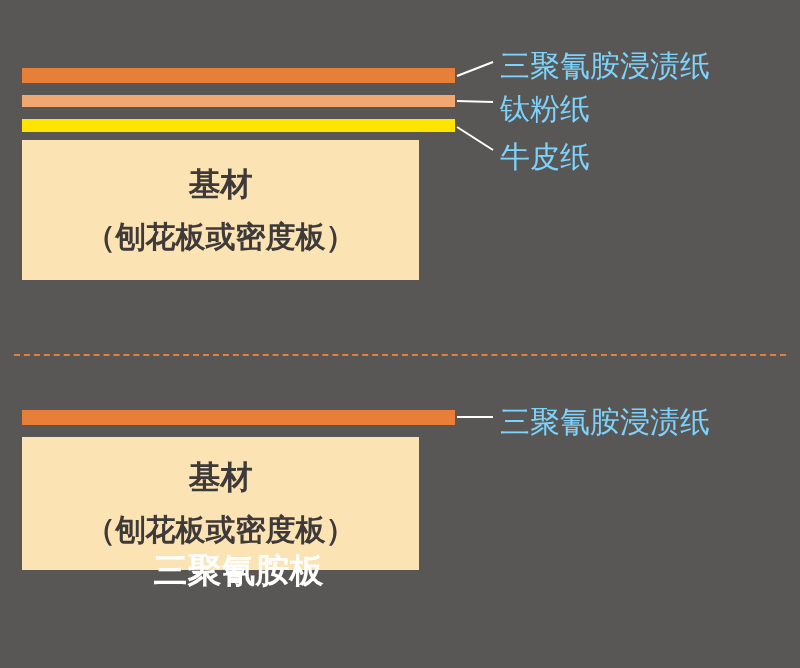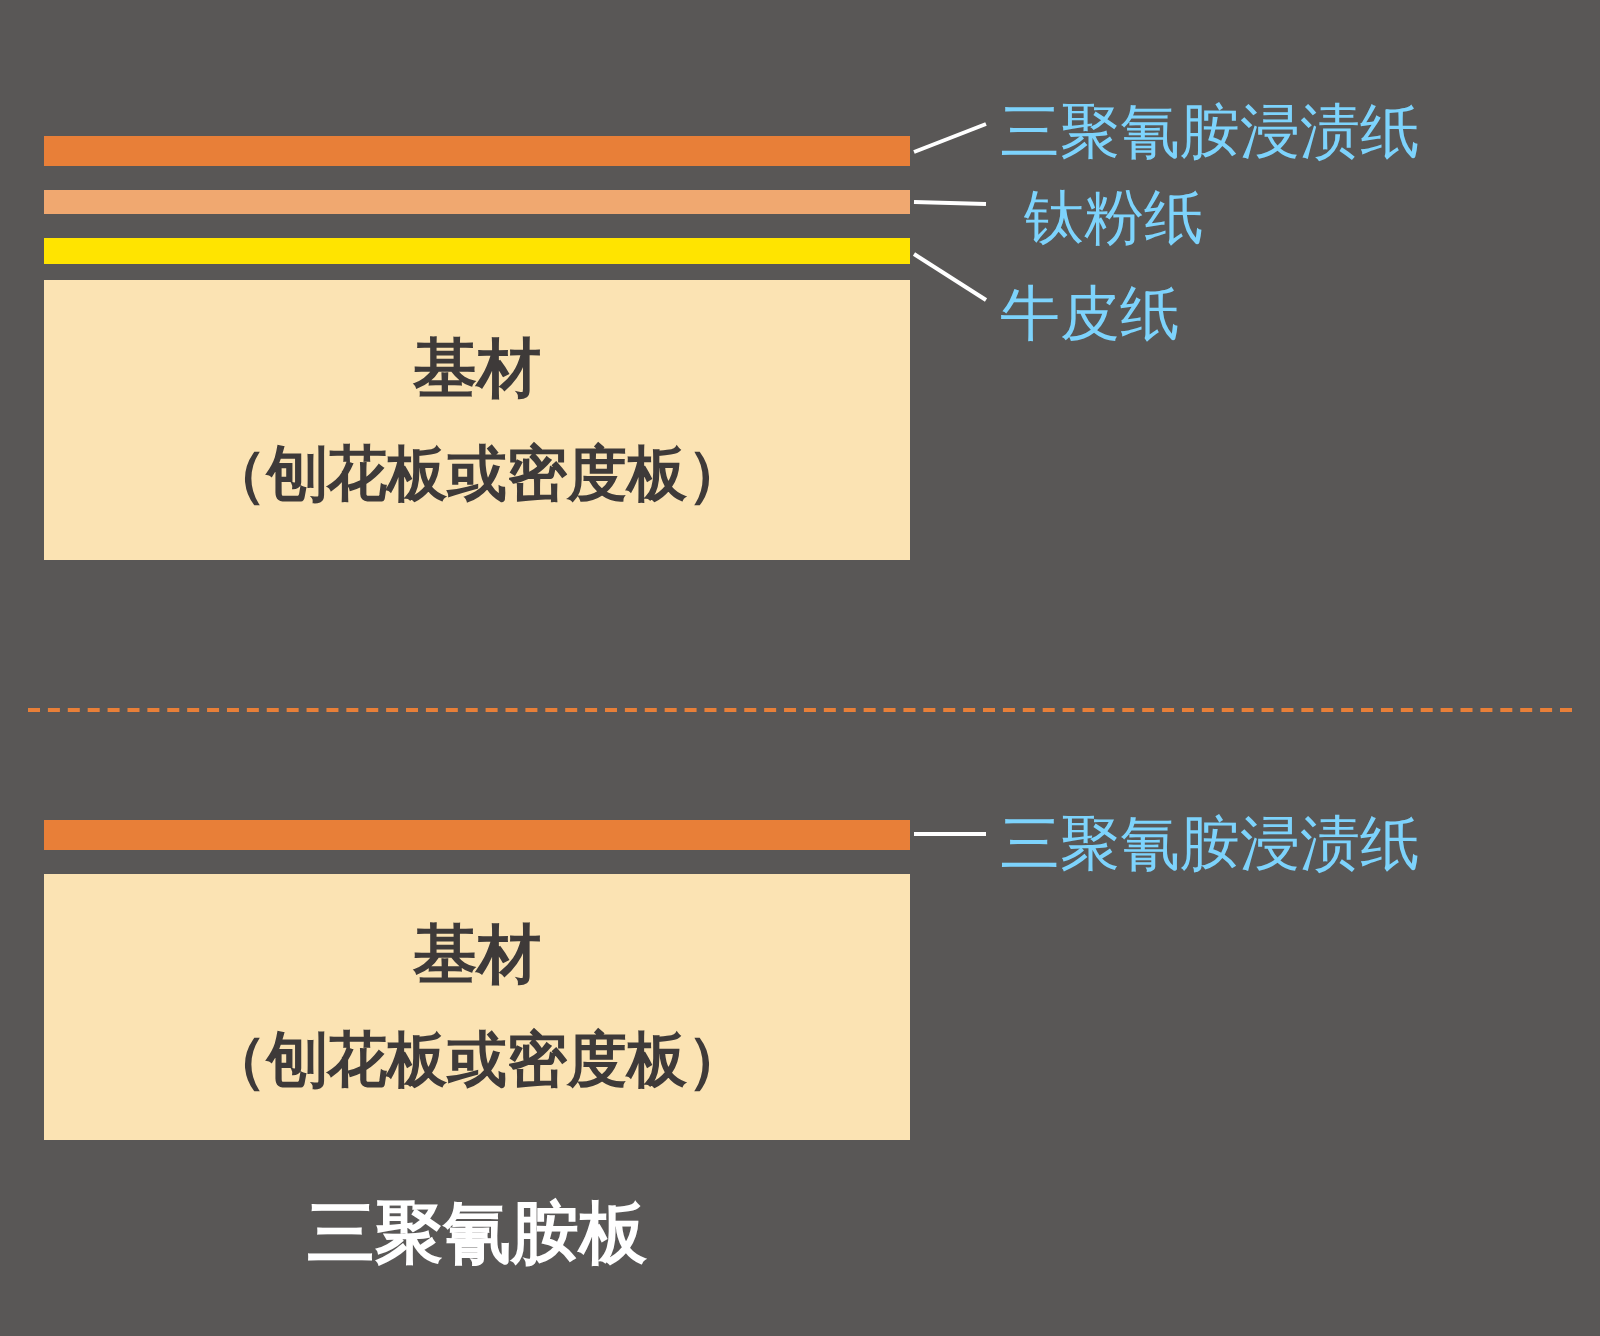--- a/index.html
+++ b/index.html
@@ -16,21 +16,21 @@
     left:22px;
     width:433px;
   }
   .bar-top-1{top:68px;height:15px;}
   .bar-top-2{top:95px;height:12px;}
   .bar-top-3{top:119px;height:13px;}
   .bar-bottom-1{top:410px;height:15px;}
   .substrate{
     position:absolute;
     left:22px;
-    width:433px;
+    width:397px;
     display:flex;
     flex-direction:column;
     align-items:center;
     justify-content:center;
     gap:10px;
     color:#3e3a39;
   }
   .substrate-top{top:140px;height:140px;}
   .substrate-bottom{top:437px;height:133px;}
   .substrate .line1{font-size:32px;font-weight:600;}
@@ -39,30 +39,30 @@
     position:absolute;
     left:22px;
     width:433px;
     text-align:center;
     color:#ffffff;
     font-size:34px;
     font-weight:bold;
     white-space:nowrap;
   }
   .caption-top{top:287px;}
-  .caption-bottom{top:594px;}
+  .caption-bottom{top:548px;}
   .layer-label{
     position:absolute;
     left:500px;
     color:#7dd3fc;
     font-size:30px;
     white-space:nowrap;
   }
   .label-1{top:46px;}
-  .label-2{top:89px;margin-left:12px;}
+  .label-2{top:89px;}
   .label-3{top:137px;}
   .label-b1{top:402px;}
   .connectors{
     position:absolute;
     left:0;top:0;
     width:800px;height:668px;
     pointer-events:none;
   }
   .divider{
     position:absolute;

